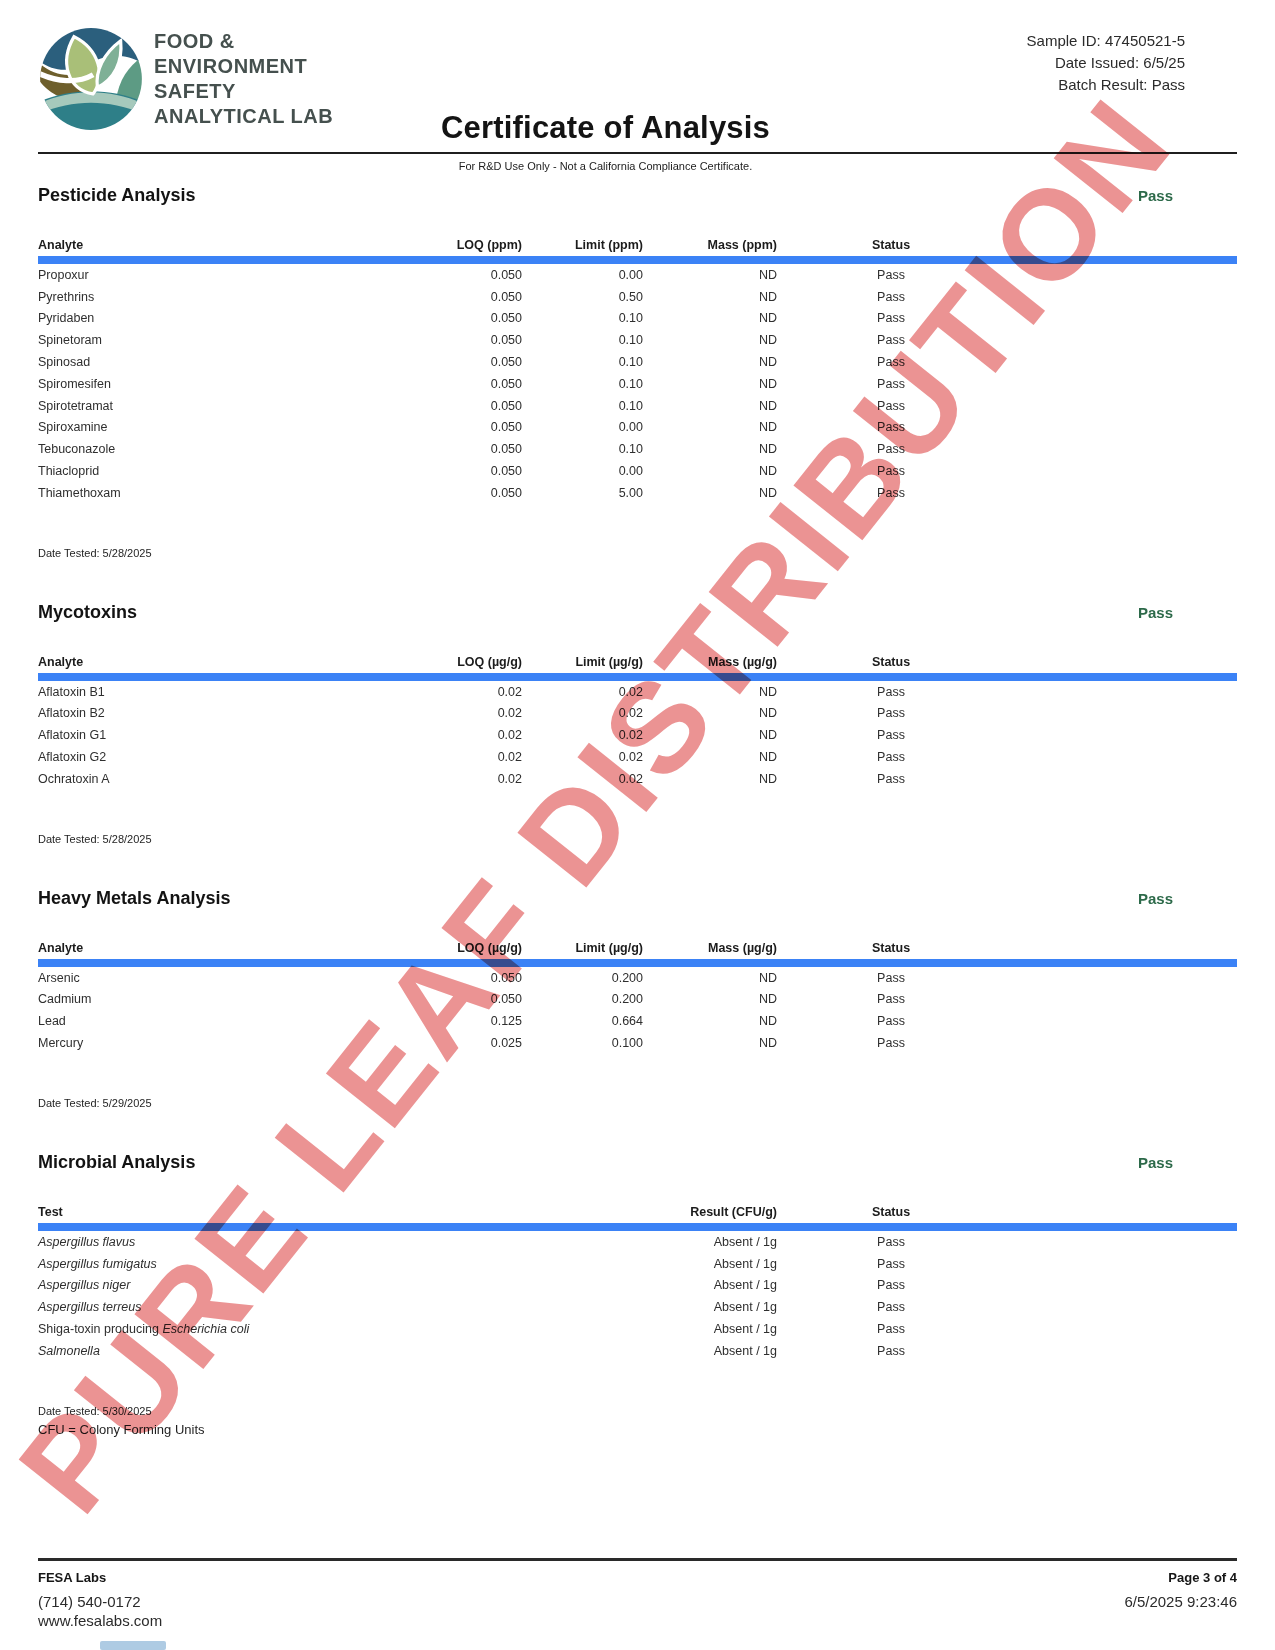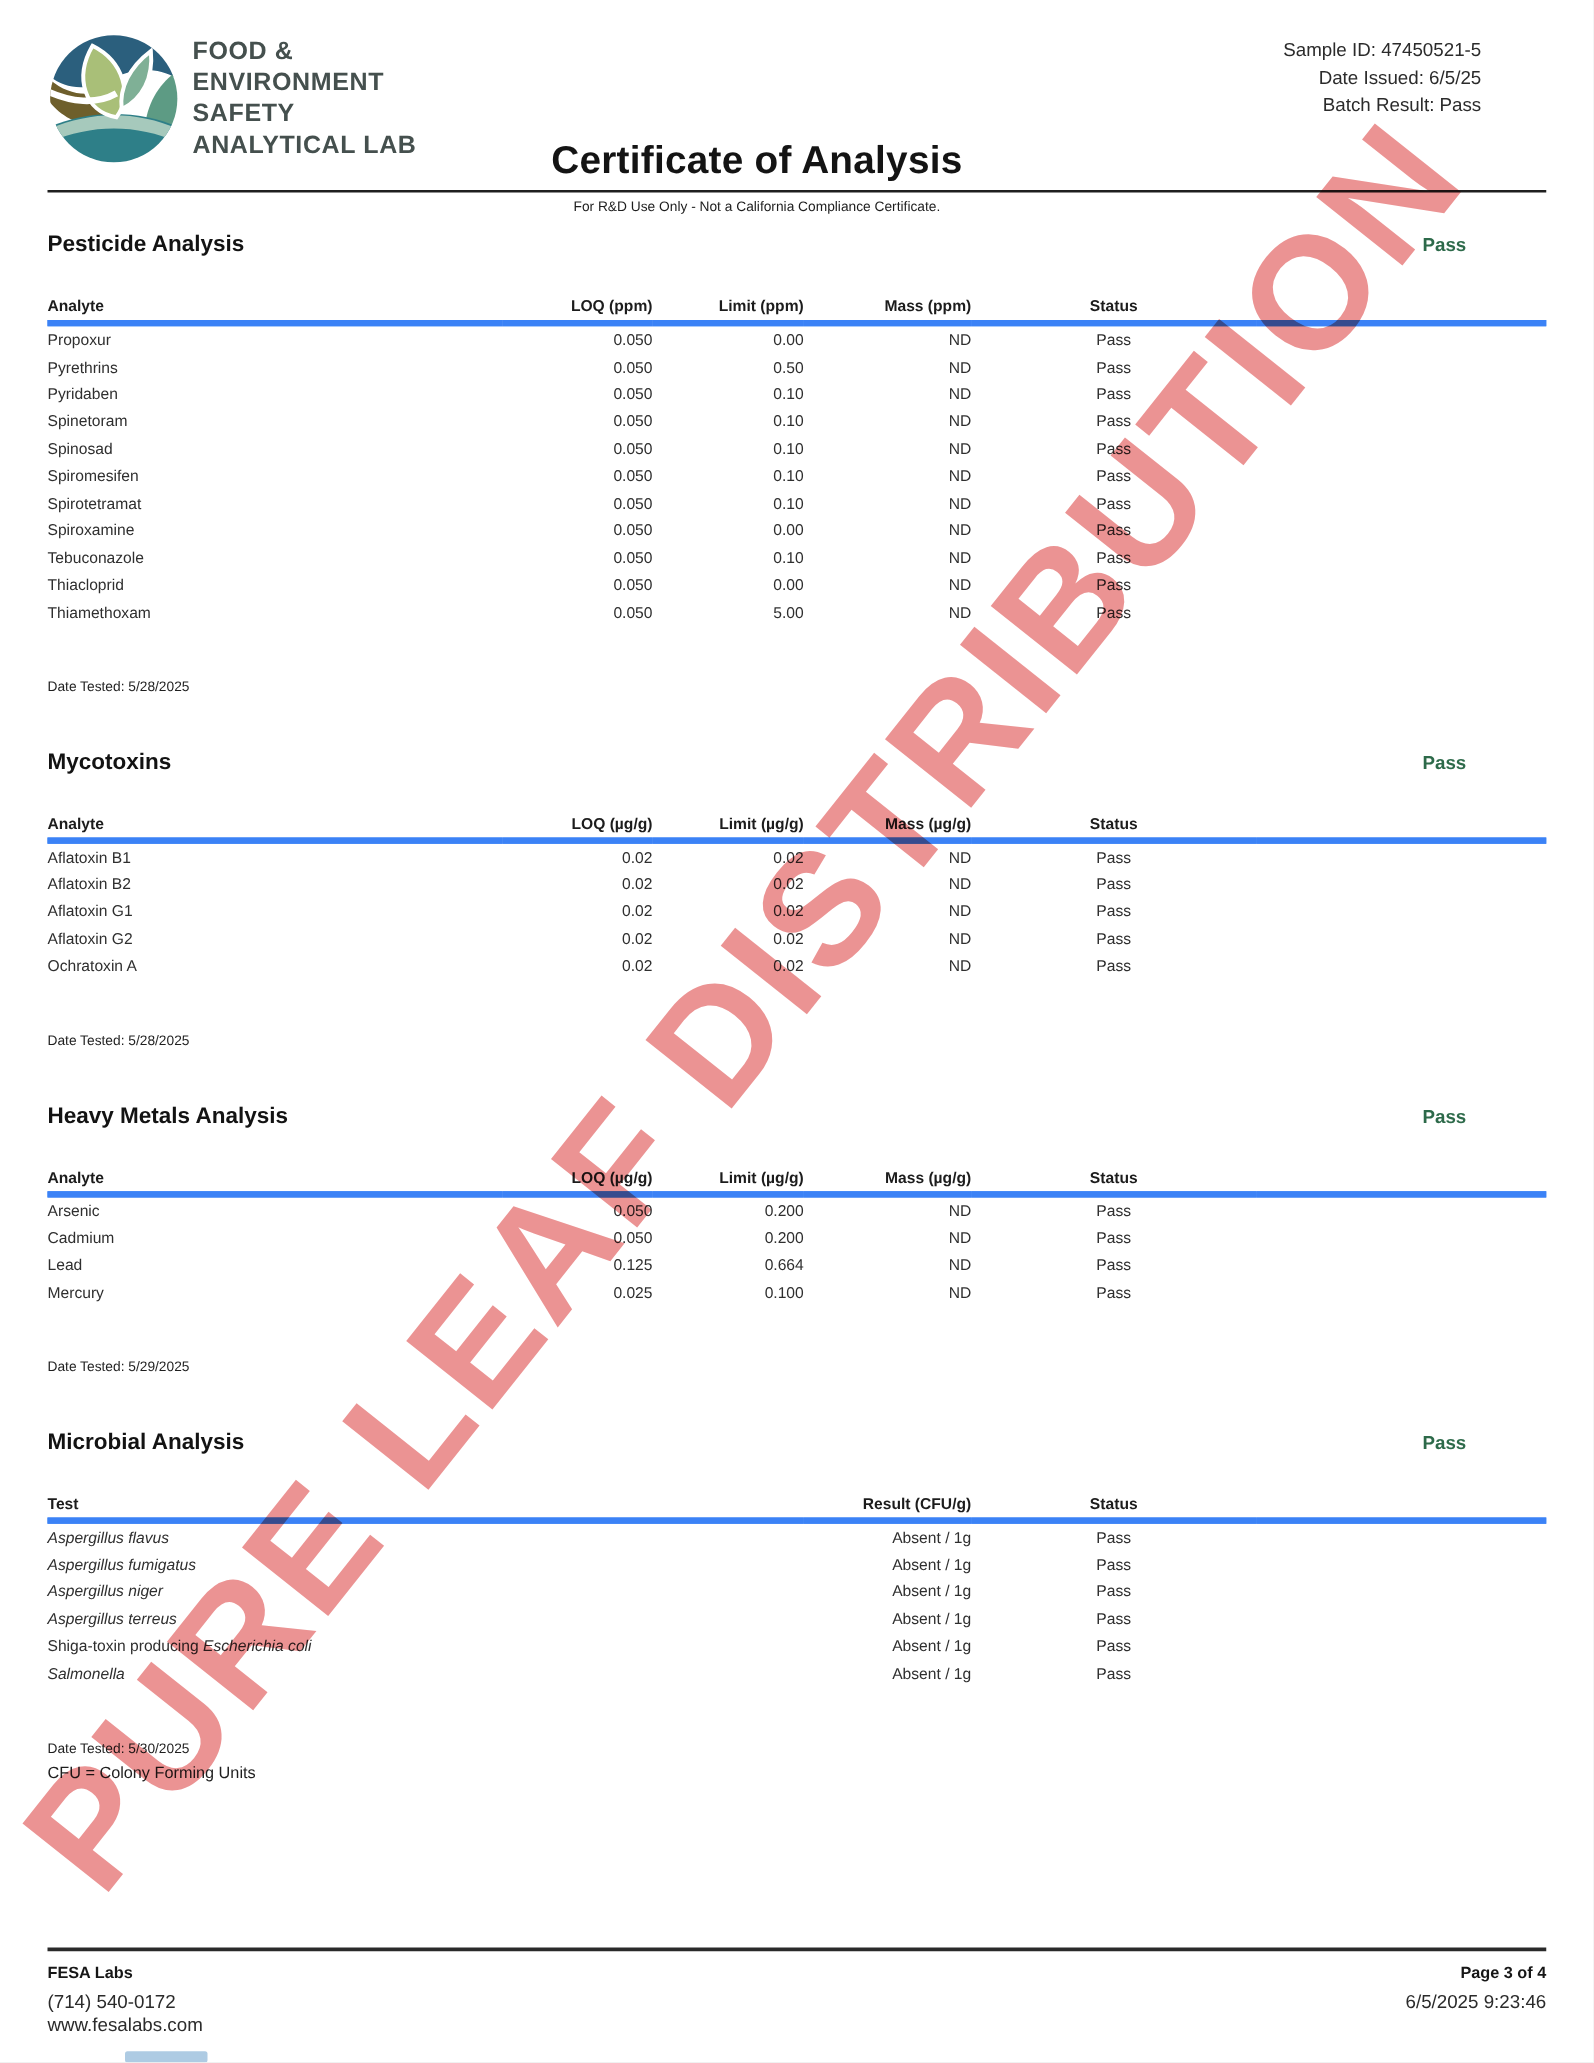--- a/index.html
+++ b/index.html
@@ -16,21 +16,21 @@
              font-size:31px;font-weight:700;color:#141414;letter-spacing:.2px;}
   .subtitle{margin:6px 0 0 0;text-align:center;padding-right:64px;font-size:11px;color:#1d1d1d;}
   
   .content{position:absolute;left:38px;right:38px;top:154px;}
   .section-head{display:flex;justify-content:space-between;align-items:baseline;margin-top:43px;}
   .section-head.first{margin-top:13px;}
   .section-title{margin:0;font-size:18px;font-weight:700;color:#131313;}
   .section-pass{font-size:15px;font-weight:700;margin-right:64px;}
   table.data-table{width:100%;border-collapse:collapse;table-layout:fixed;margin-top:21px;}
   .data-table th{font-size:12.5px;font-weight:700;color:#1c1c1c;height:25px;padding:0;
-                 border-bottom:5px solid #3b82f6;vertical-align:bottom;padding-bottom:4px;}
+                 border-bottom:8px solid #3b82f6;vertical-align:bottom;padding-bottom:4px;}
   .data-table td{font-size:12.5px;height:21.8px;padding:0;color:#2f2f2f;vertical-align:middle;}
   .al{text-align:left;} .ar{text-align:right;} .ac{text-align:center;}
   .ital{font-style:italic;}
   .date-tested{margin-top:43px;font-size:11px;color:#1f1f1f;}
   .cfu-note{margin-top:5px;font-size:13px;color:#1f1f1f;}
   
   .watermark{position:absolute;left:595px;top:805px;transform:translate(-50%,-50%) rotate(-51.5deg);
              white-space:nowrap;font-size:128px;font-weight:700;letter-spacing:4px;
              mix-blend-mode:multiply;pointer-events:none;z-index:6;}
   

